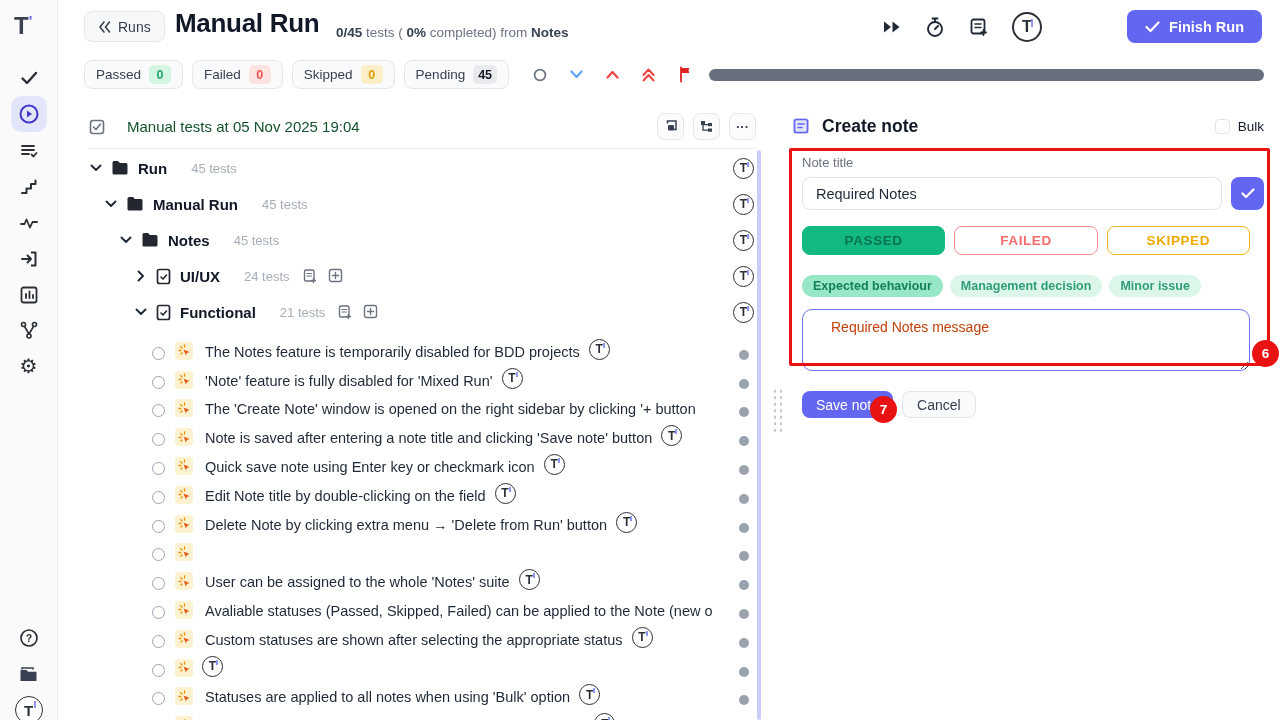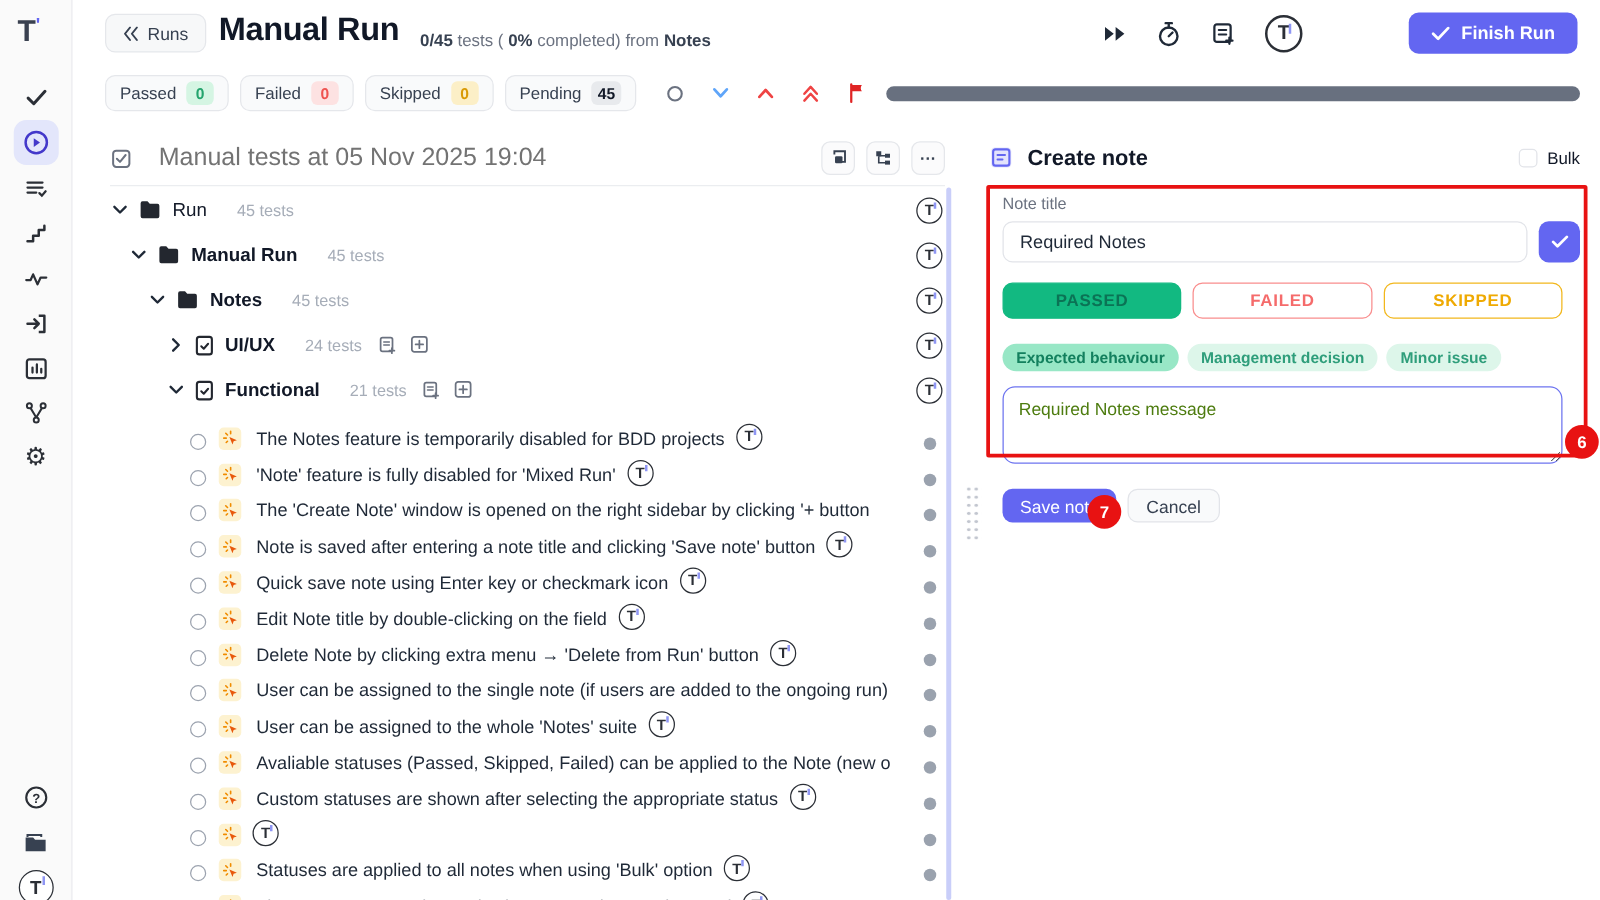--- a/index.html
+++ b/index.html
@@ -36,34 +36,34 @@
   .cnt.passed { background:#d5f5e3; color:#24a46d; }
   .cnt.failed { background:#fde2e2; color:#ef5350; }
   .cnt.skipped { background:#fcefc7; color:#d99a06; }
   .cnt.pending { background:#e8eaed; color:#111827; }
   .f-icons { display:flex; align-items:center; gap:23px; margin-left:15px; }
   .f-icons .fi { cursor:pointer; display:flex; align-items:center; }
   .progress { flex:1; height:12px; margin-left:17px; background:#68707f; border-radius:7px; }
 
   
   .tree-hdr { position:absolute; left:88px; top:111px; width:668px; height:31px; display:flex; align-items:center; }
-  .tree-hdr .th-title { margin-left:21px; font-size:20px; color:#737373; }
+  .tree-hdr .th-title { margin-left:21px; font-size:15px; color:#14532d; }
   .tree-hdr .th-btns { margin-left:auto; display:flex; gap:9px; }
   .th-btn { width:27px; height:27px; border:1px solid #e5e7eb; border-radius:7px; background:#fbfbfc;
             display:flex; align-items:center; justify-content:center; cursor:pointer; color:#374151; font-size:13px; font-weight:700; }
   .tree-div { position:absolute; left:88px; top:148px; width:668px; border-top:1px solid #ebedf0; }
 
   .suites { position:absolute; left:88px; top:150px; width:668px; }
   .suite-row { height:36px; display:flex; align-items:center; }
   .chev { width:16px; display:flex; justify-content:center; cursor:pointer; flex-shrink:0; }
   .chev svg { transition:none; }
   .chev.right svg { transform:rotate(-90deg); }
   .s-icon { margin-left:7px; display:flex; flex-shrink:0; }
   .s-label { margin-left:9px; font-size:15px; font-weight:600; color:#111827; white-space:nowrap; }
-  .suite-row.root .s-label { font-weight:400; }
+  .suite-row.root .s-label { font-weight:700; }
   .s-meta { margin-left:24px; font-size:13px; color:#a6adb8; white-space:nowrap; }
   .s-extras { display:flex; gap:10px; margin-left:12px; }
   .s-extras .xi { cursor:pointer; display:flex; }
   .row-logo { margin-left:auto; margin-right:2px; flex-shrink:0; cursor:pointer; }
 
   .tests { position:absolute; left:88px; top:331px; width:668px; }
   .test-row { height:28.8px; display:flex; align-items:flex-end; padding-left:64px; }
   .radio { width:13px; height:13px; border:1.6px solid #9ca3af; border-radius:50%; background:#fff; flex-shrink:0; cursor:pointer; }
   .spark { width:18px; height:18px; margin-left:10px; background:#fdf2d0; border-radius:4px;
            display:flex; align-items:center; justify-content:center; flex-shrink:0; }
@@ -93,21 +93,21 @@
   .st-btn { flex:1; height:29px; border-radius:8px; font-size:13.5px; font-weight:700; letter-spacing:0.6px;
             display:flex; align-items:center; justify-content:center; cursor:pointer; background:#fff; }
   .st-btn.passed { background:#12b981; border:1.5px solid #12b981; color:#0b7355; }
   .st-btn.failed { border:1.5px solid #f98d8d; color:#f56b6b; }
   .st-btn.skipped { border:1.5px solid #f2b71c; color:#efaa02; }
   .tags { display:flex; gap:7px; margin-top:20px; margin-left:12px; }
   .tag { height:22px; padding:0 11px; border-radius:12px; display:flex; align-items:center;
          font-size:12.5px; font-weight:600; background:#ddf6ea; color:#2f9e7b; cursor:pointer; }
   .tag.selected { background:#98e7c6; color:#13805e; }
   .nt-area { display:block; margin-top:12px; margin-left:12px; width:448px; height:62px; border:1.7px solid #6d74f0; border-radius:10px;
-             padding:9px 12px; font-size:14px; color:#4d7c0f; font-family:"Liberation Sans",sans-serif; resize:vertical; outline:none; }
+             padding:9px 28px; font-size:14px; color:#c2410c; font-family:"Liberation Sans",sans-serif; resize:vertical; outline:none; }
   .p-btns { display:flex; gap:9px; margin-top:20px; margin-left:12px; }
   .save-btn { height:27px; padding:0 14px; background:#6366f1; border:none; border-radius:8px;
               color:#fff; font-size:14px; cursor:pointer; }
   .cancel-btn { height:27px; padding:0 14px; background:#f9fafb; border:1px solid #e2e4e9; border-radius:8px;
                 color:#374151; font-size:14px; cursor:pointer; }
 
   
   .ann-rect { position:absolute; left:789px; top:148px; width:481px; height:218px;
               border:3.5px solid #e81212; border-radius:2px; pointer-events:none; z-index:20; }
   .ann-badge { position:absolute; width:27px; height:27px; border-radius:50%; background:#e81212; color:#fff;
@@ -600,21 +600,20 @@
     </div>
 
     <div class="test-row">
       <span class="radio"></span>
       <span class="spark">
         <svg width="13" height="13" viewBox="0 0 13 13">
           <path d="M6.5 1v2M2.6 2.6L4 4M1 6.5h2M3 10l1-1" stroke="#f08c00" stroke-width="1.3" stroke-linecap="round"></path>
           <path d="M5.5 5.5l6 2.6-2.6.9-.9 2.6z" fill="#e8590c"></path>
         </svg>
       </span>
-      <span class="t-title">User can be assigned to the single note (if users are added to the ongoing run)</span>
 
       <span class="t-dot"></span>
     </div>
 
     <div class="test-row">
       <span class="radio"></span>
       <span class="spark">
         <svg width="13" height="13" viewBox="0 0 13 13">
           <path d="M6.5 1v2M2.6 2.6L4 4M1 6.5h2M3 10l1-1" stroke="#f08c00" stroke-width="1.3" stroke-linecap="round"></path>
           <path d="M5.5 5.5l6 2.6-2.6.9-.9 2.6z" fill="#e8590c"></path>

